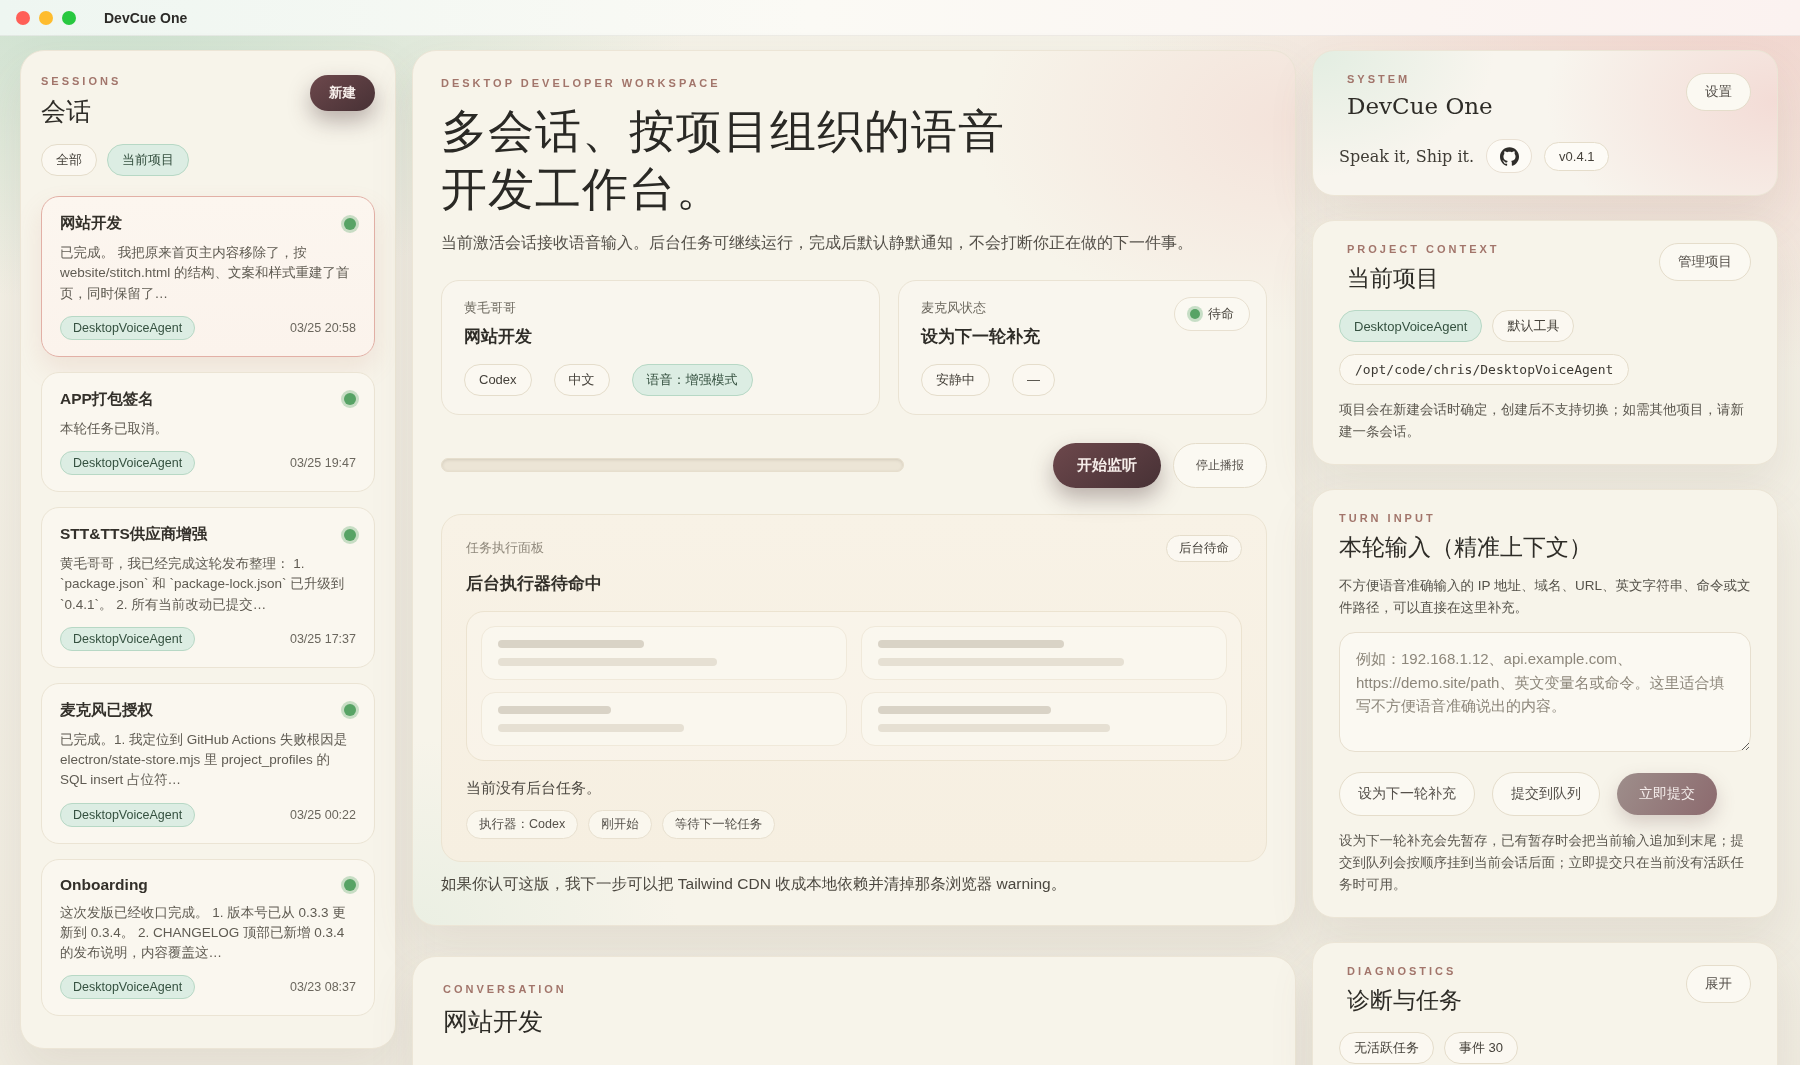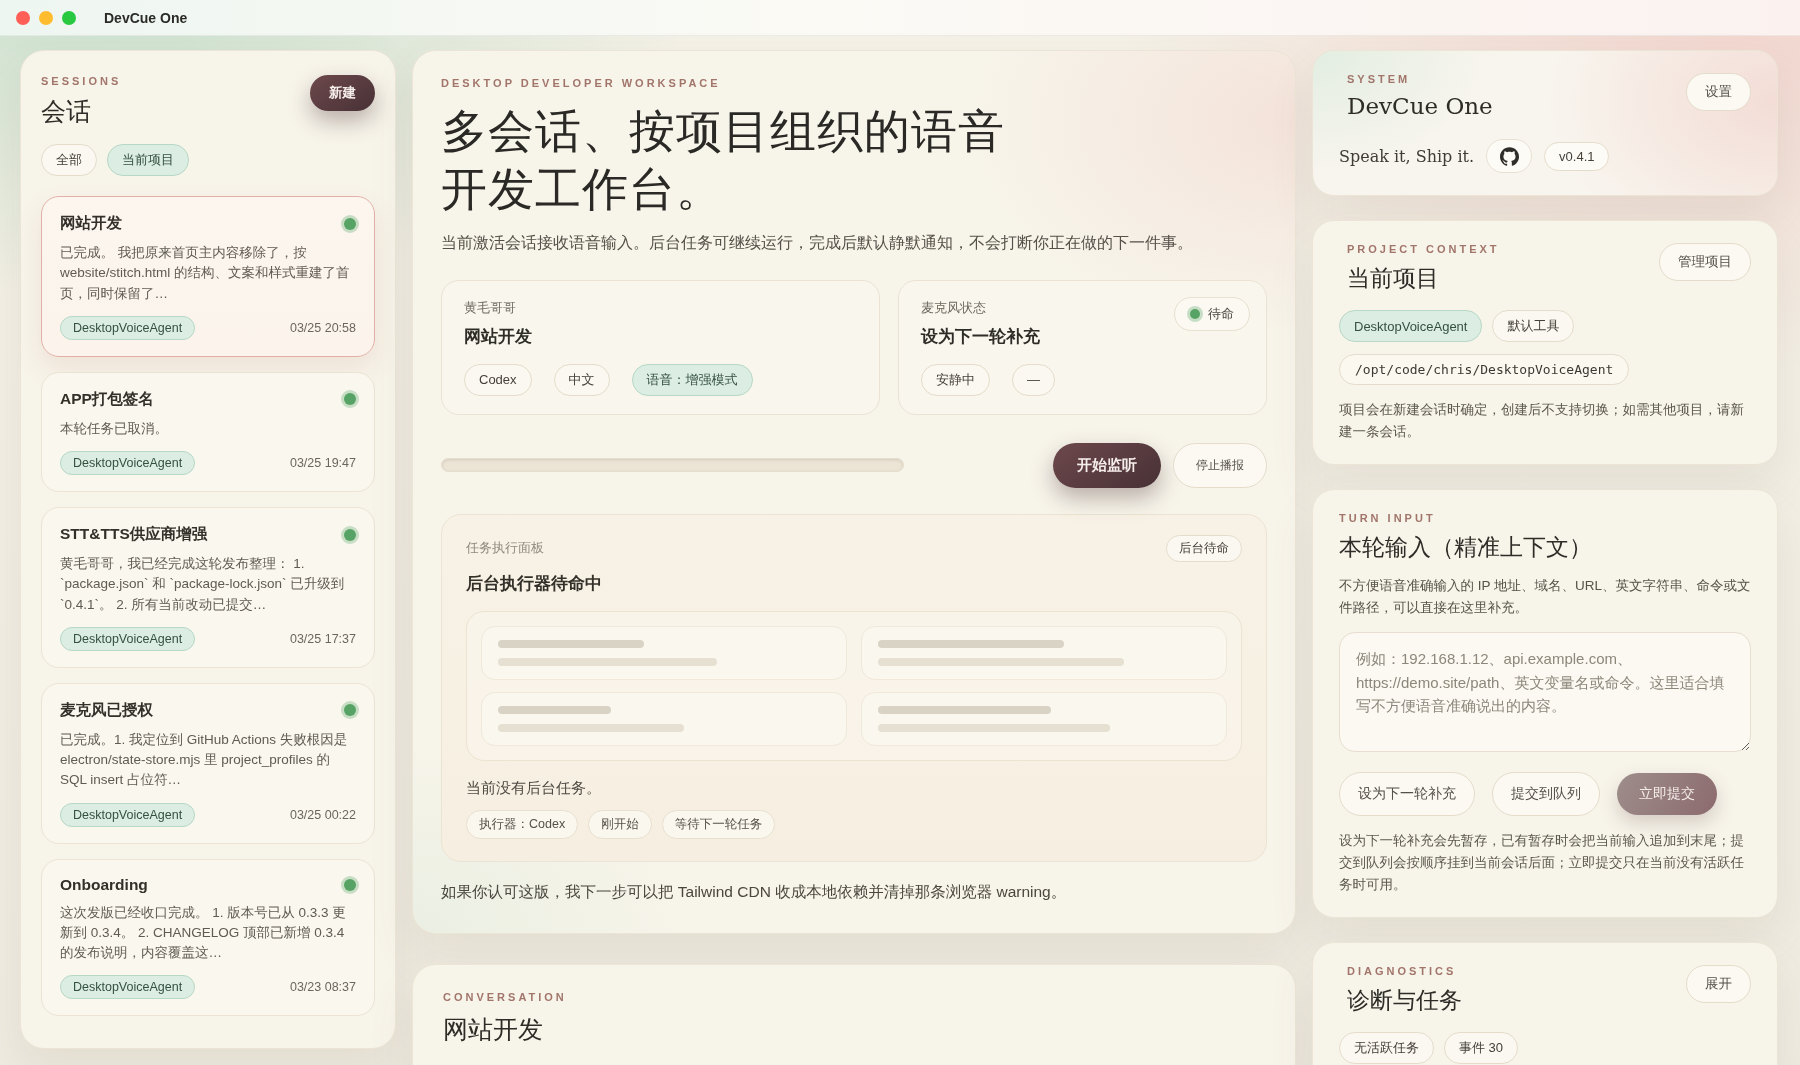--- a/index.html
+++ b/index.html
@@ -163,21 +163,21 @@
     margin-top:16px;border:1px solid #ece3d0;border-radius:18px;
     background:rgba(252,250,244,.35);padding:14px;
     display:grid;grid-template-columns:1fr 1fr;gap:12px 14px;
   }
   .skel-cell{background:rgba(252,249,242,.55);border:1px solid #f0e9da;border-radius:14px;padding:13px 16px;}
   .skel-bar{height:8px;border-radius:999px;background:#d9d3c6;}
   .skel-bar.b2{margin-top:10px;background:#e6e0d3;}
   .task-empty{margin-top:18px;font-size:15px;color:#4e4a43;}
   .task-chips{display:flex;gap:10px;margin-top:12px;}
   .task-chips .chip{padding:5px 12px;font-size:12.5px;background:#faf7ee;border-color:#e8e0cf;color:#55514a;}
-  .footer-note{margin-top:20px;font-size:15.5px;color:#4b473f;}
+  .footer-note{margin-top:12px;font-size:15.5px;color:#4b473f;}
 
   .conversation{padding:26px 30px;min-height:420px;}
   .conv-title{font-size:25px;margin-top:10px;}
 
   
   .right-col{display:flex;flex-direction:column;gap:24px;}
   .right-col .card{border-radius:22px;padding:22px 26px;}
   .rc-head{display:flex;justify-content:space-between;align-items:flex-start;margin-left:8px;}
   .rc-title{font-size:23px;margin-top:8px;color:#2e2c27;}
   .system-card{

